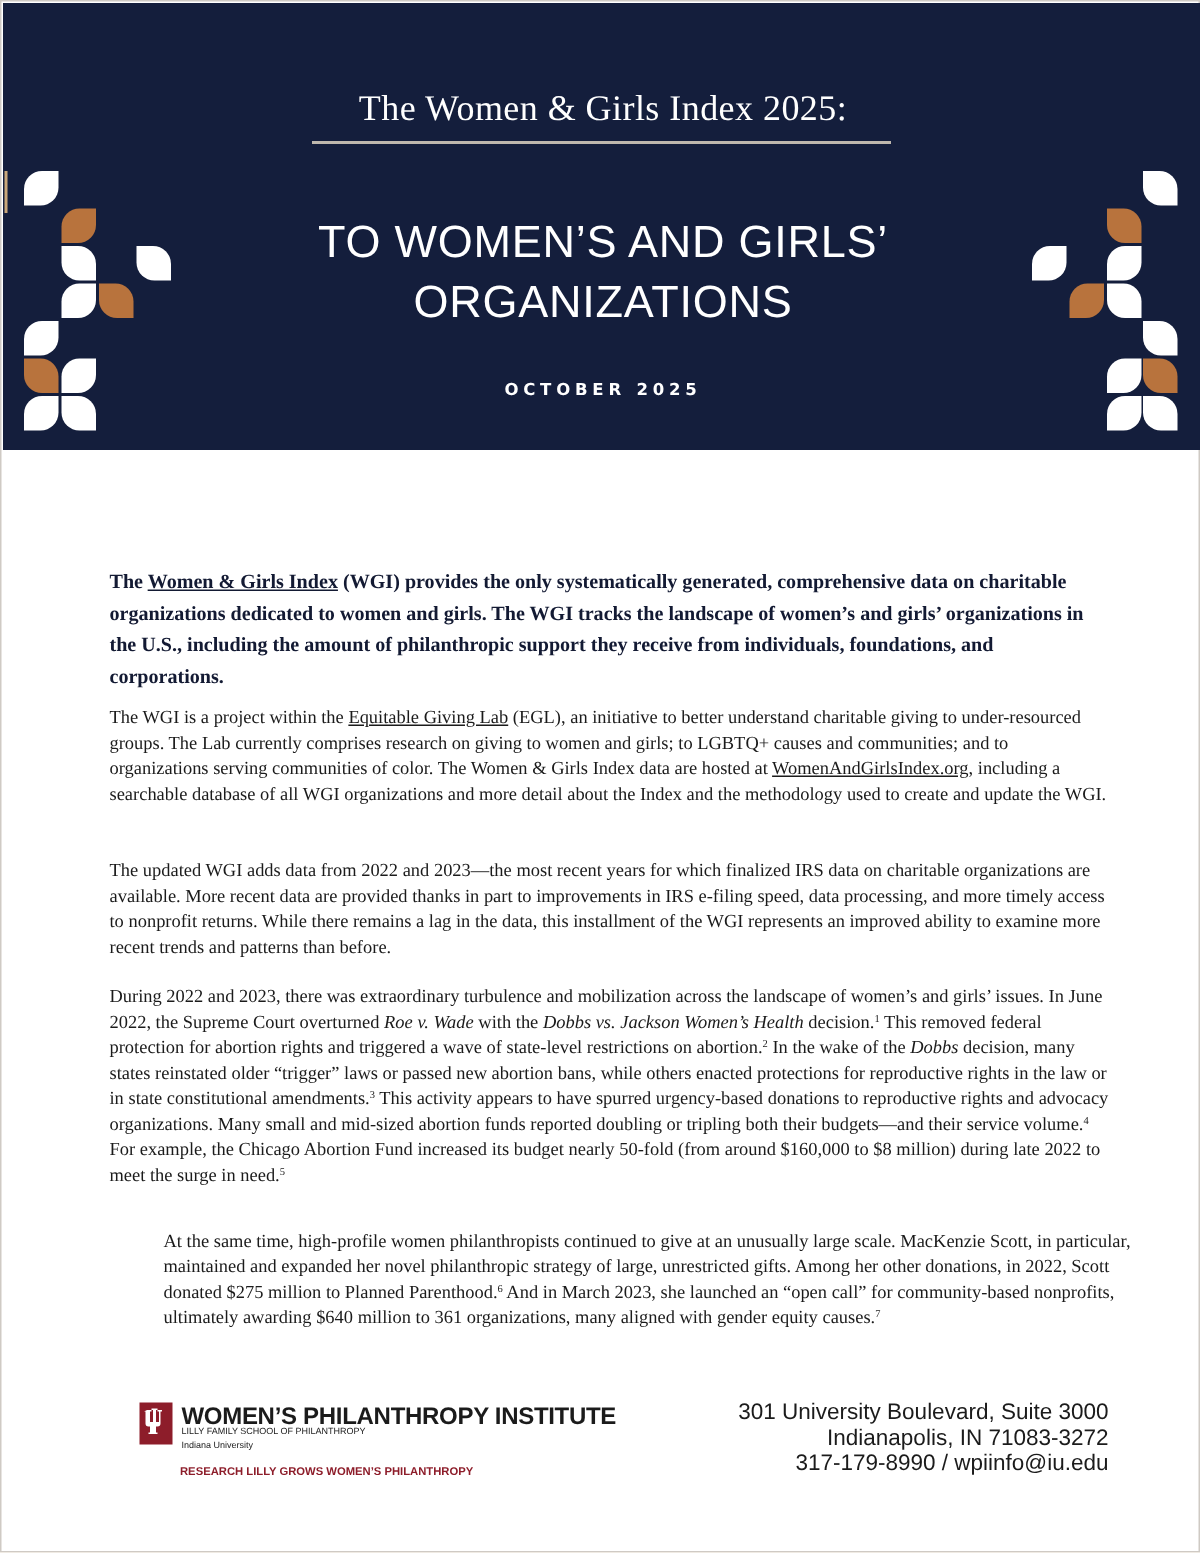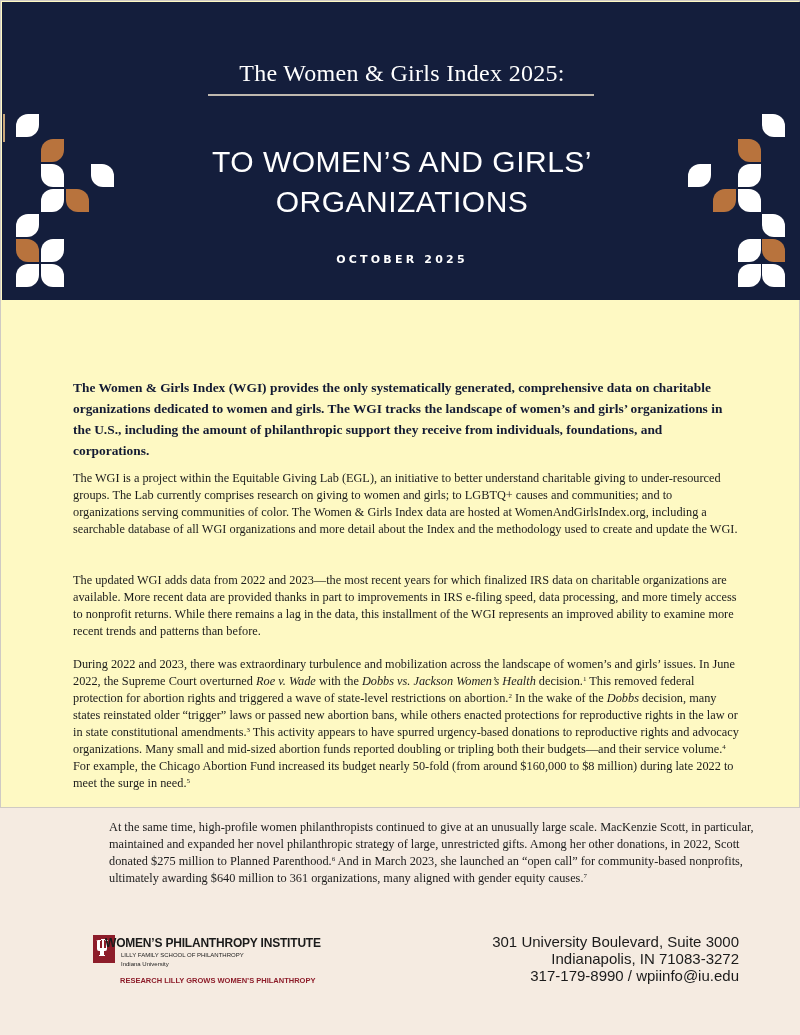--- a/index.html
+++ b/index.html
@@ -1,19 +1,19 @@
 <!DOCTYPE html>
 <html><head>
 <meta charset="utf-8">
 <style>
   * { box-sizing: border-box; margin: 0; padding: 0; }
   html, body { width: 800px; height: 1035px; background: #f5ebe1; overflow: hidden; }
   body { position: relative; font-family: "DejaVu Serif", serif; color: #1b1b1b; }
 
-  .page { position: absolute; left: 0; top: 0; width: 800px; height: 808px; background: #fef9c3; border: 1px solid #cfcac4; }
+  .page { position: absolute; left: 0; top: 0; width: 800px; height: 1035px; background: #ffffff; border: 1px solid #cfcac4; }
 
   
   .banner { position: absolute; left: 1px; top: 1px; width: 798px; height: 298px; background: #141e3c; }
   .banner-title { position: absolute; left: 0; width: 800px; top: 58px; text-align: center;
     font-family: "Liberation Serif", serif; font-size: 24px; color: #ffffff; letter-spacing: 0.3px; }
   .banner-rule { position: absolute; left: 206px; width: 386px; top: 92px; height: 2px; background: #bfb8ae; }
   .banner-sub { position: absolute; left: 0; width: 800px; top: 112px; text-align: center;
     font-family: "DejaVu Sans", sans-serif; font-weight: 200; font-size: 30px; line-height: 40px;
     color: #ffffff; letter-spacing: 0.5px; -webkit-text-stroke: 0px; font-stretch: condensed; }
   .banner-sub span { display: block; font-weight: normal; font-family: "Liberation Sans", sans-serif; }
@@ -25,34 +25,34 @@
   .leaf.w { background: #ffffff; }
   .leaf.o { background: #b8733d; }
   .leaf.a { border-radius: 12px 0 12px 0; }
   .leaf.b { border-radius: 0 12px 0 12px; }
 
   
   .intro-heading { position: absolute; left: 72px; top: 331px; font-family: "Liberation Sans", sans-serif;
     font-size: 25px; color: #b8733d; font-stretch: condensed; }
   .lede { position: absolute; left: 72px; top: 376px; width: 668px; font-family: "Liberation Serif", serif;
     font-weight: bold; font-size: 13.4px; line-height: 21px; color: #131a33; }
-  .lede a, .para a { color: inherit; }
+  .lede a, .para a { color: inherit; text-decoration: underline; }
   .para { position: absolute; left: 72px; width: 668px; font-family: "Liberation Serif", serif;
     font-size: 12.3px; line-height: 17px; color: #1b1b1b; }
   .para sup { font-size: 7px; vertical-align: 4px; line-height: 0; }
   .p1 { top: 469px; }
   .p2 { top: 571px; }
   .p3 { top: 655px; }
   .p4 { top: 818px; margin-left: 36px; }
 
   
   .logo-box { position: absolute; left: 92px; top: 934px; width: 22px; height: 28px; background: #8d1d2a; }
   .logo-box svg { position: absolute; left: 3px; top: 3px; }
-  .org-name { position: absolute; left: 104px; top: 935px; font-family: "Liberation Sans", sans-serif;
-    font-weight: bold; font-size: 12px; color: #1b1b1b; letter-spacing: -0.2px; }
+  .org-name { position: absolute; left: 120px; top: 935px; font-family: "Liberation Sans", sans-serif;
+    font-weight: bold; font-size: 16px; color: #1b1b1b; letter-spacing: -0.2px; }
   .school { position: absolute; left: 120px; top: 951px; font-family: "Liberation Sans", sans-serif;
     font-size: 6px; color: #1b1b1b; }
   .univ { position: absolute; left: 120px; top: 960px; font-family: "Liberation Sans", sans-serif;
     font-size: 6px; color: #1b1b1b; }
   .tagline { position: absolute; left: 119px; top: 975px; font-family: "Liberation Sans", sans-serif;
     font-weight: bold; font-size: 7.5px; color: #8d1d2a; }
   .address { position: absolute; right: 60px; top: 932px; text-align: right; font-family: "Liberation Sans", sans-serif;
     font-size: 15px; line-height: 17px; color: #1b1b1b; }
 </style>
 </head>

